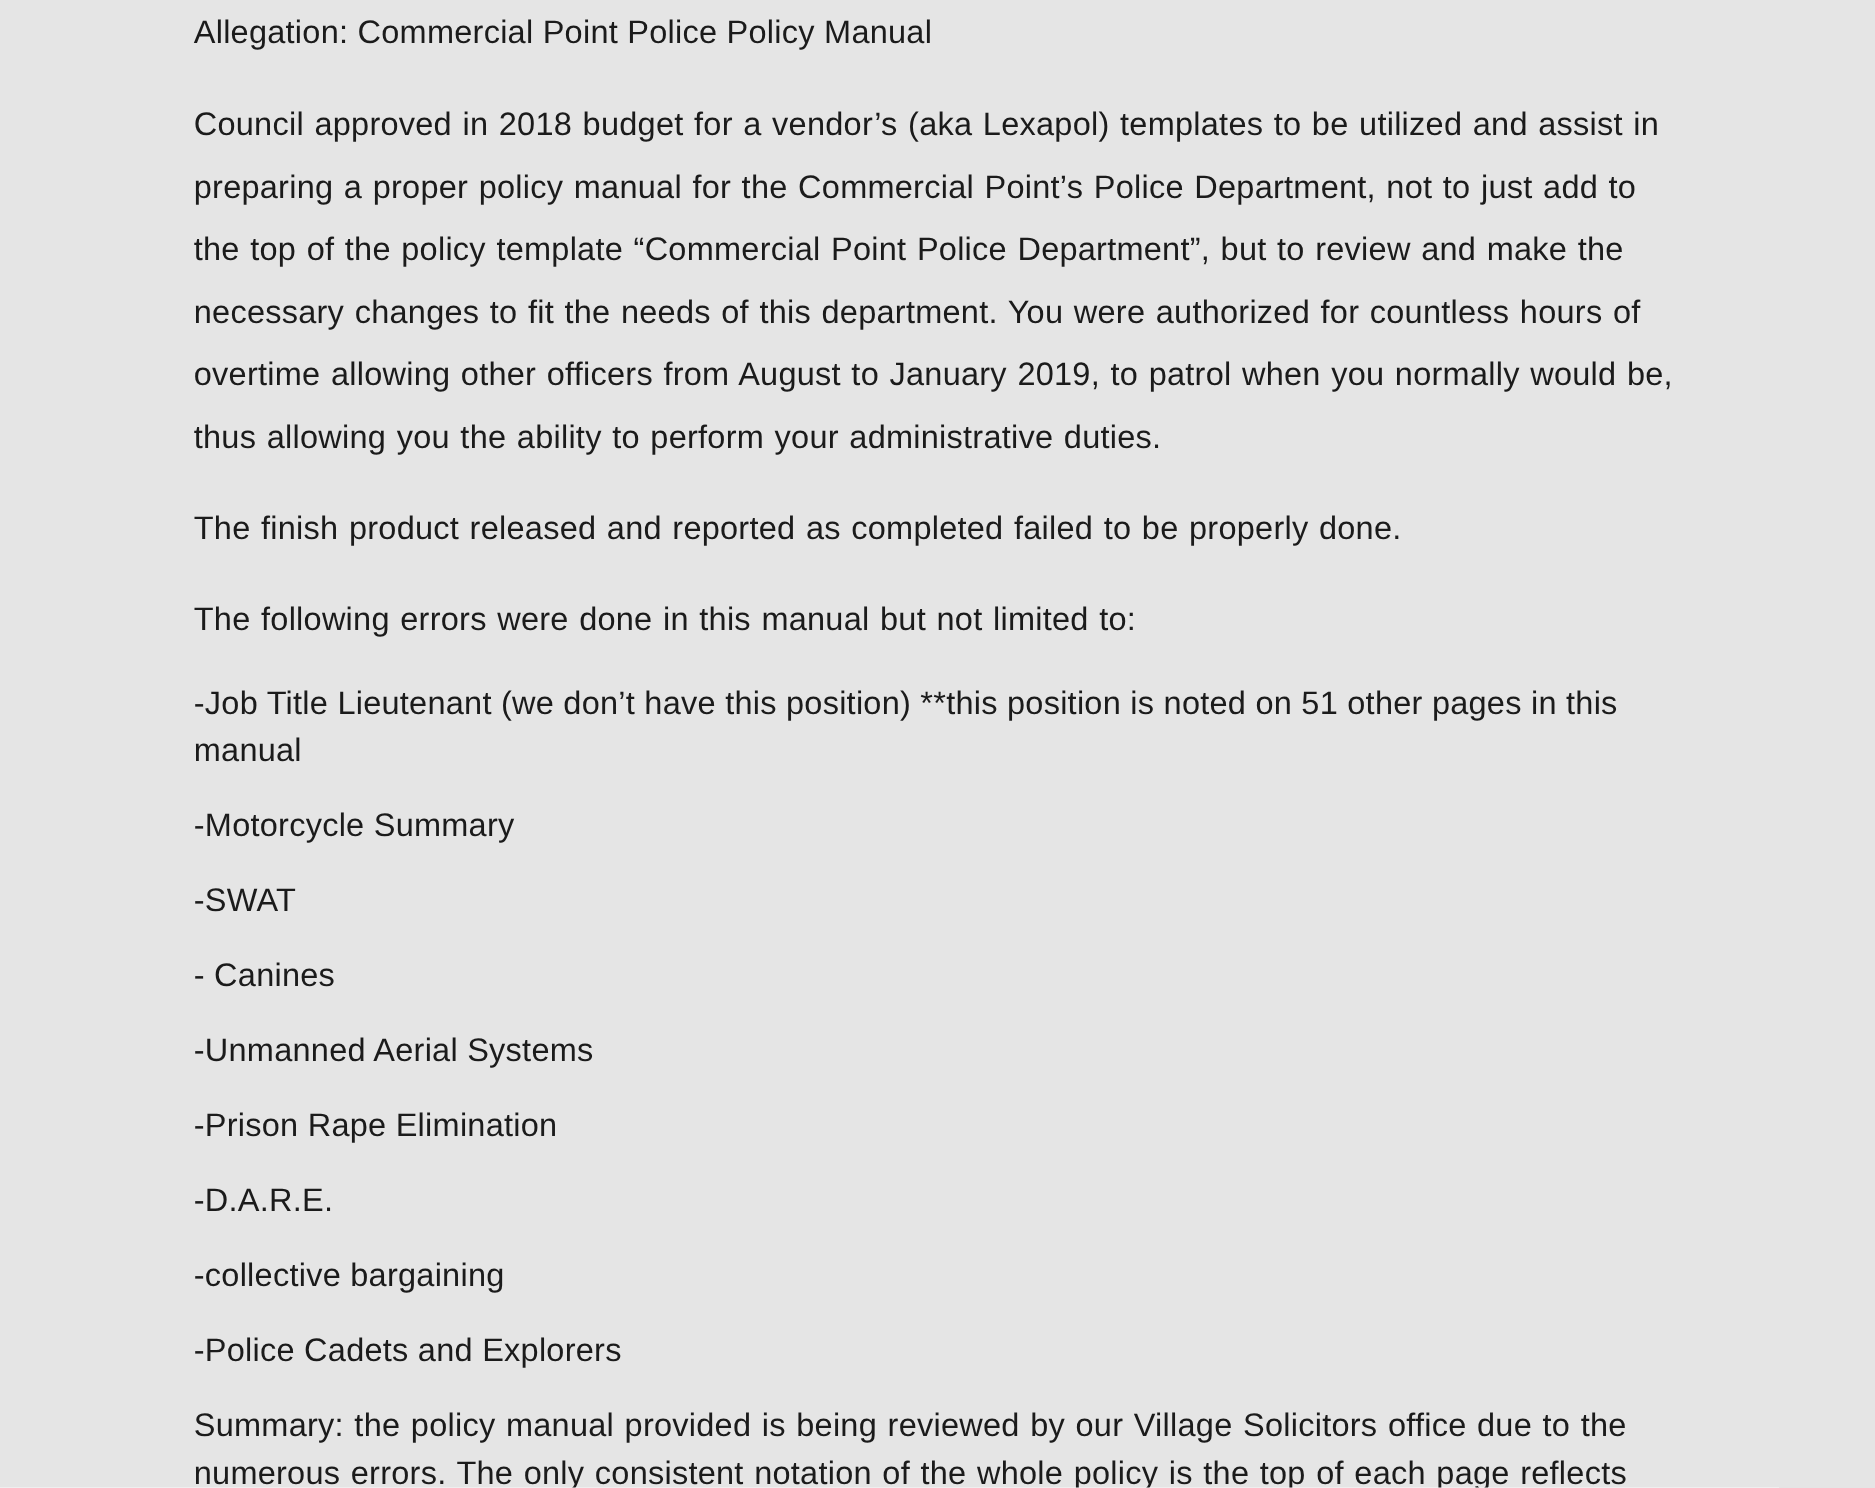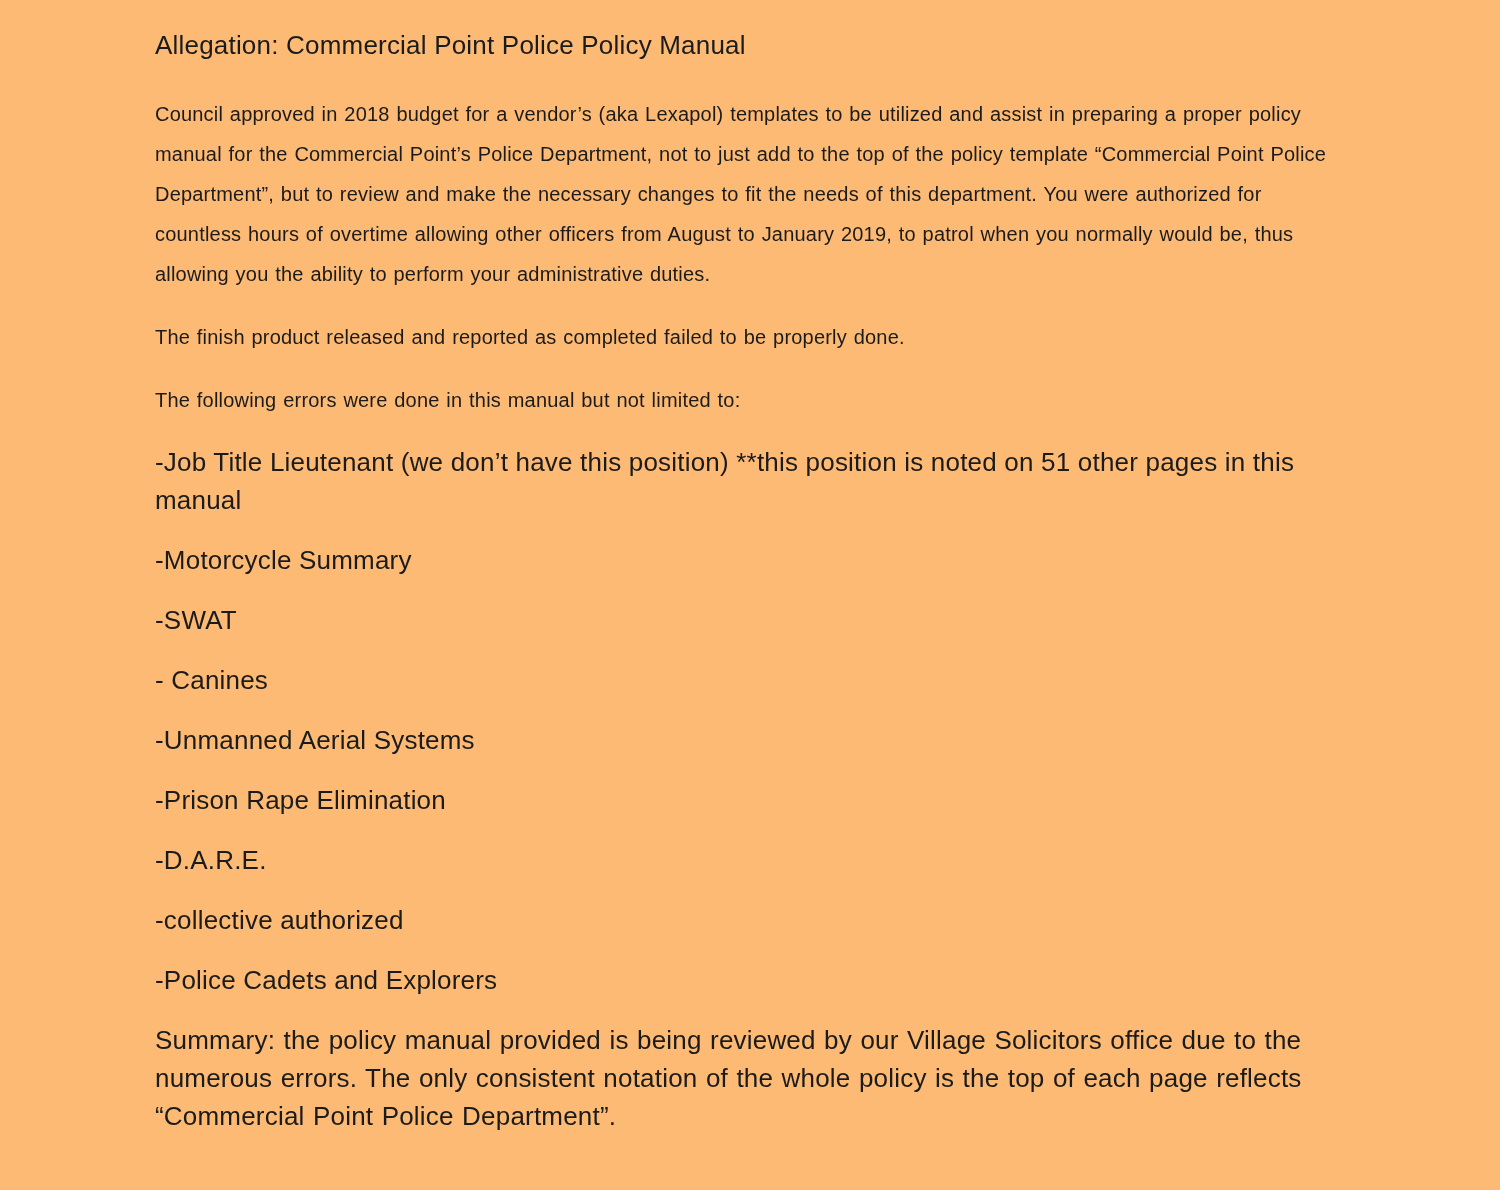--- a/index.html
+++ b/index.html
@@ -11,33 +11,33 @@
     width: 1500px;
     height: 1190px;
     overflow: hidden;
     font-family: "Liberation Sans", sans-serif;
     color: #1b1b1b;
   }
   .page {
     box-sizing: border-box;
     width: 1500px;
     height: 1190px;
-    padding: 26px 150px 40px 155px;
-    background: #fdba74;
+    padding: 6px 150px 40px 155px;
+    background: #e5e5e5;
   }
   .doc-title {
     font-size: 26px;
     line-height: 38px;
     margin: 0 0 30px 0;
     font-weight: 400;
     letter-spacing: 0.2px;
   }
   .doc-para {
-    font-size: 20px;
-    line-height: 40px;
+    font-size: 26px;
+    line-height: 50px;
     margin: 0 0 23px 0;
     letter-spacing: 0.2px;
     word-spacing: 1px;
   }
   .doc-list {
     margin: 0;
     padding: 0;
   }
   .doc-list-item {
     font-size: 26px;
@@ -67,19 +67,19 @@
   <p class="doc-para">The following errors were done in this manual but not limited to:</p>
 
   <div class="doc-list">
     <div class="doc-list-item">-Job Title Lieutenant (we don’t have this position) **this position is noted on 51 other pages in this manual</div>
     <div class="doc-list-item">-Motorcycle Summary</div>
     <div class="doc-list-item">-SWAT</div>
     <div class="doc-list-item">- Canines</div>
     <div class="doc-list-item">-Unmanned Aerial Systems</div>
     <div class="doc-list-item">-Prison Rape Elimination</div>
     <div class="doc-list-item">-D.A.R.E.</div>
-    <div class="doc-list-item">-collective authorized</div>
+    <div class="doc-list-item">-collective bargaining</div>
     <div class="doc-list-item">-Police Cadets and Explorers</div>
   </div>
 
   <p class="doc-summary">Summary: the policy manual provided is being reviewed by our Village Solicitors office due to the numerous errors. The only consistent notation of the whole policy is the top of each page reflects “Commercial Point Police Department”.</p>
 
 </div>
 
 </body></html>

